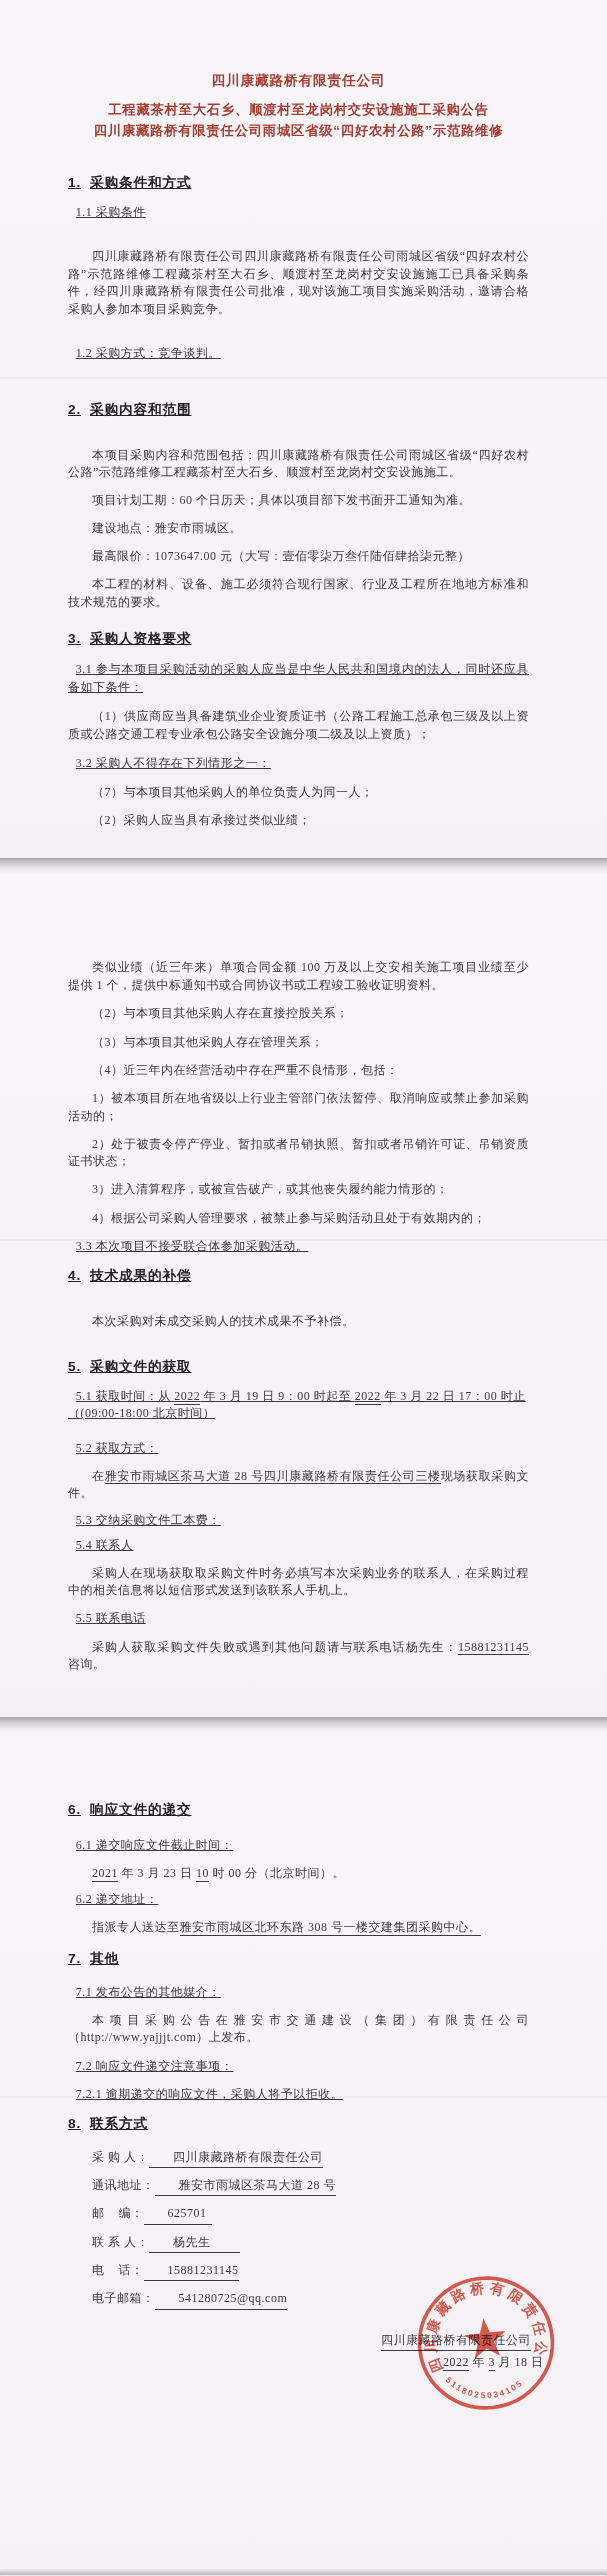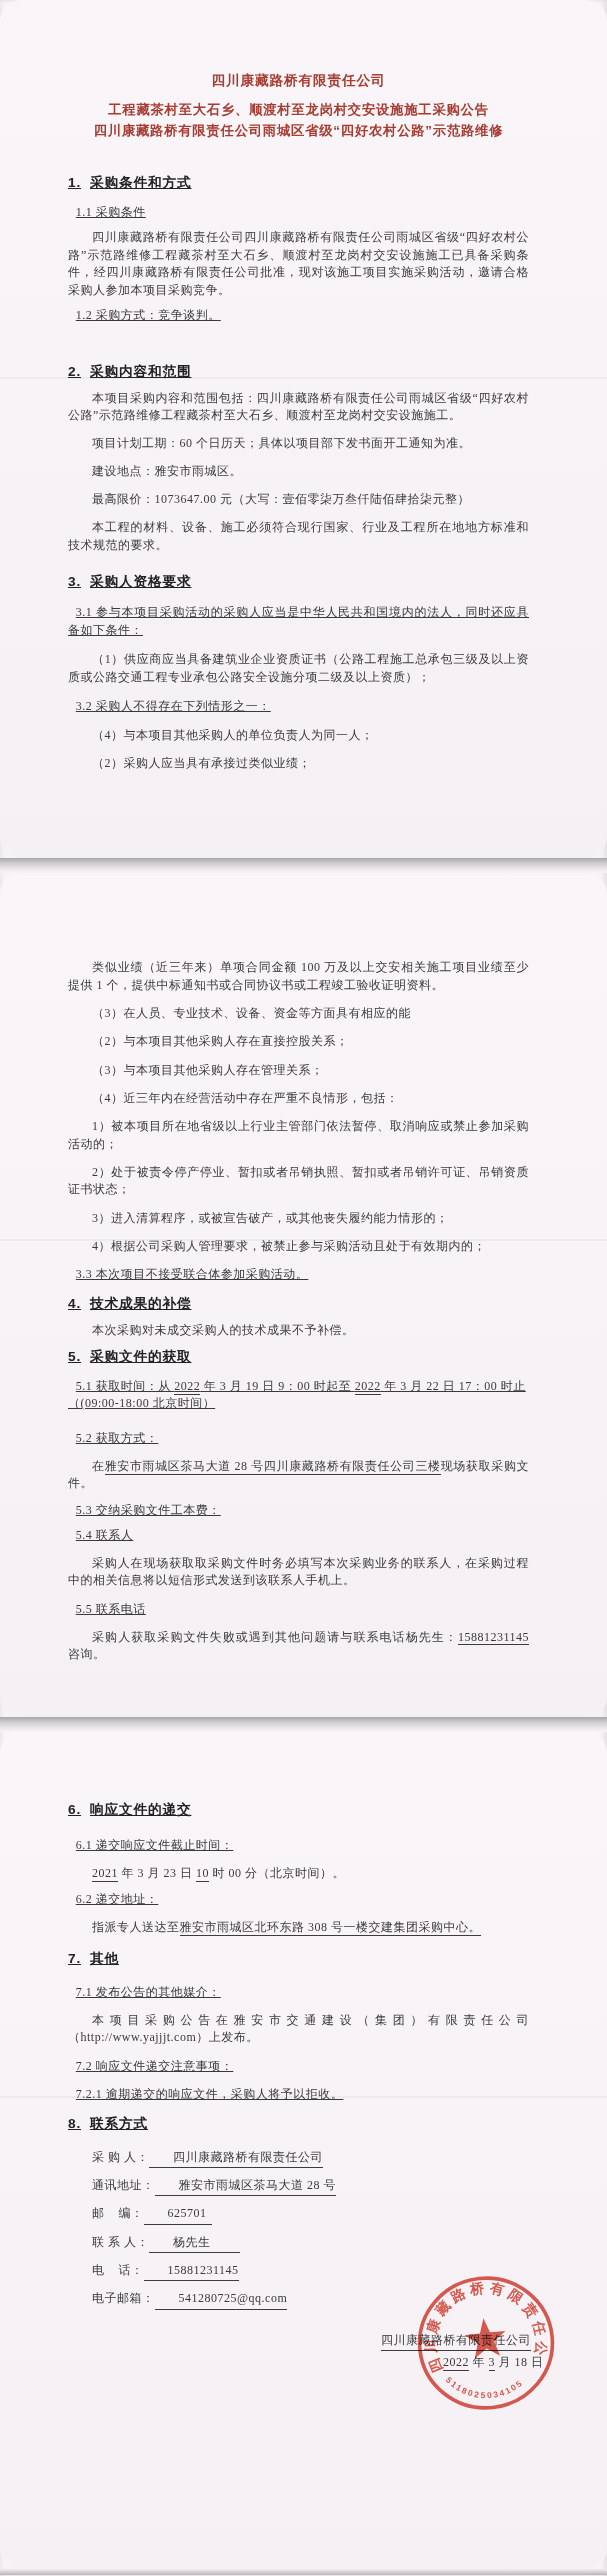--- a/index.html
+++ b/index.html
@@ -1,38 +1,38 @@
 <!DOCTYPE html>
 <html style="font-size:12px"><head>
 <meta charset="utf-8">
 <style>
   html,body{margin:0;padding:0;background:#efecf0;}
   body{width:607px;font-family:"Liberation Serif","DejaVu Serif",serif;}
   .scan{position:relative;width:607px;height:2576px;overflow:hidden;background:#f7f3f6;
         box-shadow:inset -3px 0 4.6px rgba(70,60,75,.10), inset 2.3px 0 3.8px rgba(70,60,75,.06);}
   .page{position:relative;box-sizing:border-box;background:linear-gradient(180deg,#f9f5f8 0%,#f6f2f5 60%,#f4f0f3 100%);
-        padding-left:68px;padding-right:78px;border-radius:21px;}
+        padding-left:68px;padding-right:78px;}
   .page-1{height:858px;padding-top:71px;}
   .page-2{height:844px;padding-top:70px;}
   .page-3{height:837px;padding-top:68px;}
   .page-break{height:15px;background:linear-gradient(180deg,#aaa6ad 0%,#cfccd2 35%,#e9e5e9 70%,#f7f3f6 100%);}
   .bottom-edge{height:6px;background:linear-gradient(180deg,#f0ecef,#b9b5bc);}
   .crease{position:absolute;left:0;width:100%;height:1.5px;background:rgba(90,80,95,.06);}
   
   .title{font-family:"Liberation Sans","DejaVu Sans",sans-serif;font-weight:700;text-align:center;
          color:#a63c32;letter-spacing:0.8px;}
   .title-main{font-size:13.7px;line-height:20px;}
   .title-sub{font-size:13.3px;line-height:20.5px;margin-top:9px;}
   .sec{font-family:"Liberation Sans","DejaVu Sans",sans-serif;font-weight:700;font-size:13.7px;
        line-height:20px;color:#222225;letter-spacing:0.8px;text-decoration:underline;}
   .sec .n{margin-right:9px;}
   .p{font-size:12px;line-height:17.5px;color:#3a3a3d;letter-spacing:0.5px;text-align:justify;margin:10.6px 0 0;}
   .ind{text-indent:2em;}
   .sub{text-indent:.65em;text-decoration:underline;}
-  .mt10{margin-top:7.6px}.mt12{margin-top:9px}.mt16{margin-top:12px}.mt18{margin-top:8px}
+  .mt10{margin-top:7.6px}.mt12{margin-top:9px}.mt16{margin-top:12px}.mt18{margin-top:27px}
   .mt20{margin-top:15px}.mt22{margin-top:16.7px}.mt24{margin-top:18px}.mt26{margin-top:37px}.mt42{margin-top:32px}
   .u, span.u{border-bottom:1.1px solid #3c3c3f;padding-bottom:0.8px;}
   .contact{white-space:pre;}
   .contact .cv{display:inline-block;border-bottom:1.1px solid #3c3c3f;min-width:129px;padding-bottom:0.8px;}
   
   .sign-company{position:absolute;left:381px;top:600px;font-size:12px;letter-spacing:0.5px;color:#3a3a3d;}
   .sign-date{position:absolute;left:443px;top:622px;font-size:12px;letter-spacing:0.5px;color:#3a3a3d;}
   .seal{position:absolute;left:414px;top:539px;width:144px;height:144px;transform:rotate(-6deg);
         mix-blend-mode:multiply;opacity:.9;}
   .seal text{font-family:"Liberation Sans","DejaVu Sans",sans-serif;}
@@ -65,30 +65,29 @@
     <div class="p ind">建设地点：雅安市雨城区。</div>
     <div class="p ind">最高限价：1073647.00 元（大写：壹佰零柒万叁仟陆佰肆拾柒元整）</div>
     <div class="p ind">本工程的材料、设备、施工必须符合现行国家、行业及工程所在地地方标准和技术规范的要求。</div>
 
     <div class="sec mt24">
       <span class="n">3.</span><span>采购人资格要求</span>
     </div>
     <div class="p sub mt16">3.1 参与本项目采购活动的采购人应当是中华人民共和国境内的法人，同时还应具备如下条件：</div>
     <div class="p ind mt16">（1）供应商应当具备建筑业企业资质证书（公路工程施工总承包三级及以上资质或公路交通工程专业承包公路安全设施分项二级及以上资质）；</div>
     <div class="p sub mt16">3.2 采购人不得存在下列情形之一：</div>
-    <div class="p ind">（4）与本项目其他采购人的单位负责人为同一人；</div>
+    <div class="p ind">（7）与本项目其他采购人的单位负责人为同一人；</div>
     <div class="p ind">（2）采购人应当具有承接过类似业绩；</div>
   </div>
 
   <div class="page-break"></div>
 
   <div class="page page-2">
     <div class="crease" style="top:366px"></div>
     <div class="p ind" style="margin-top:16px">类似业绩（近三年来）单项合同金额 100 万及以上交安相关施工项目业绩至少提供 1 个，提供中标通知书或合同协议书或工程竣工验收证明资料。</div>
-    <div class="p ind">（3）在人员、专业技术、设备、资金等方面具有相应的能</div>
     <div class="p ind">（2）与本项目其他采购人存在直接控股关系；</div>
     <div class="p ind mt16">（3）与本项目其他采购人存在管理关系；</div>
     <div class="p ind">（4）近三年内在经营活动中存在严重不良情形，包括：</div>
     <div class="p ind">1）被本项目所在地省级以上行业主管部门依法暂停、取消响应或禁止参加采购活动的；</div>
     <div class="p ind">2）处于被责令停产停业、暂扣或者吊销执照、暂扣或者吊销许可证、吊销资质证书状态；</div>
     <div class="p ind">3）进入清算程序，或被宣告破产，或其他丧失履约能力情形的；</div>
     <div class="p ind">4）根据公司采购人管理要求，被禁止参与采购活动且处于有效期内的；</div>
     <div class="p sub">3.3 本次项目不接受联合体参加采购活动。</div>
 
     <div class="sec" style="margin-top:10.6px">

